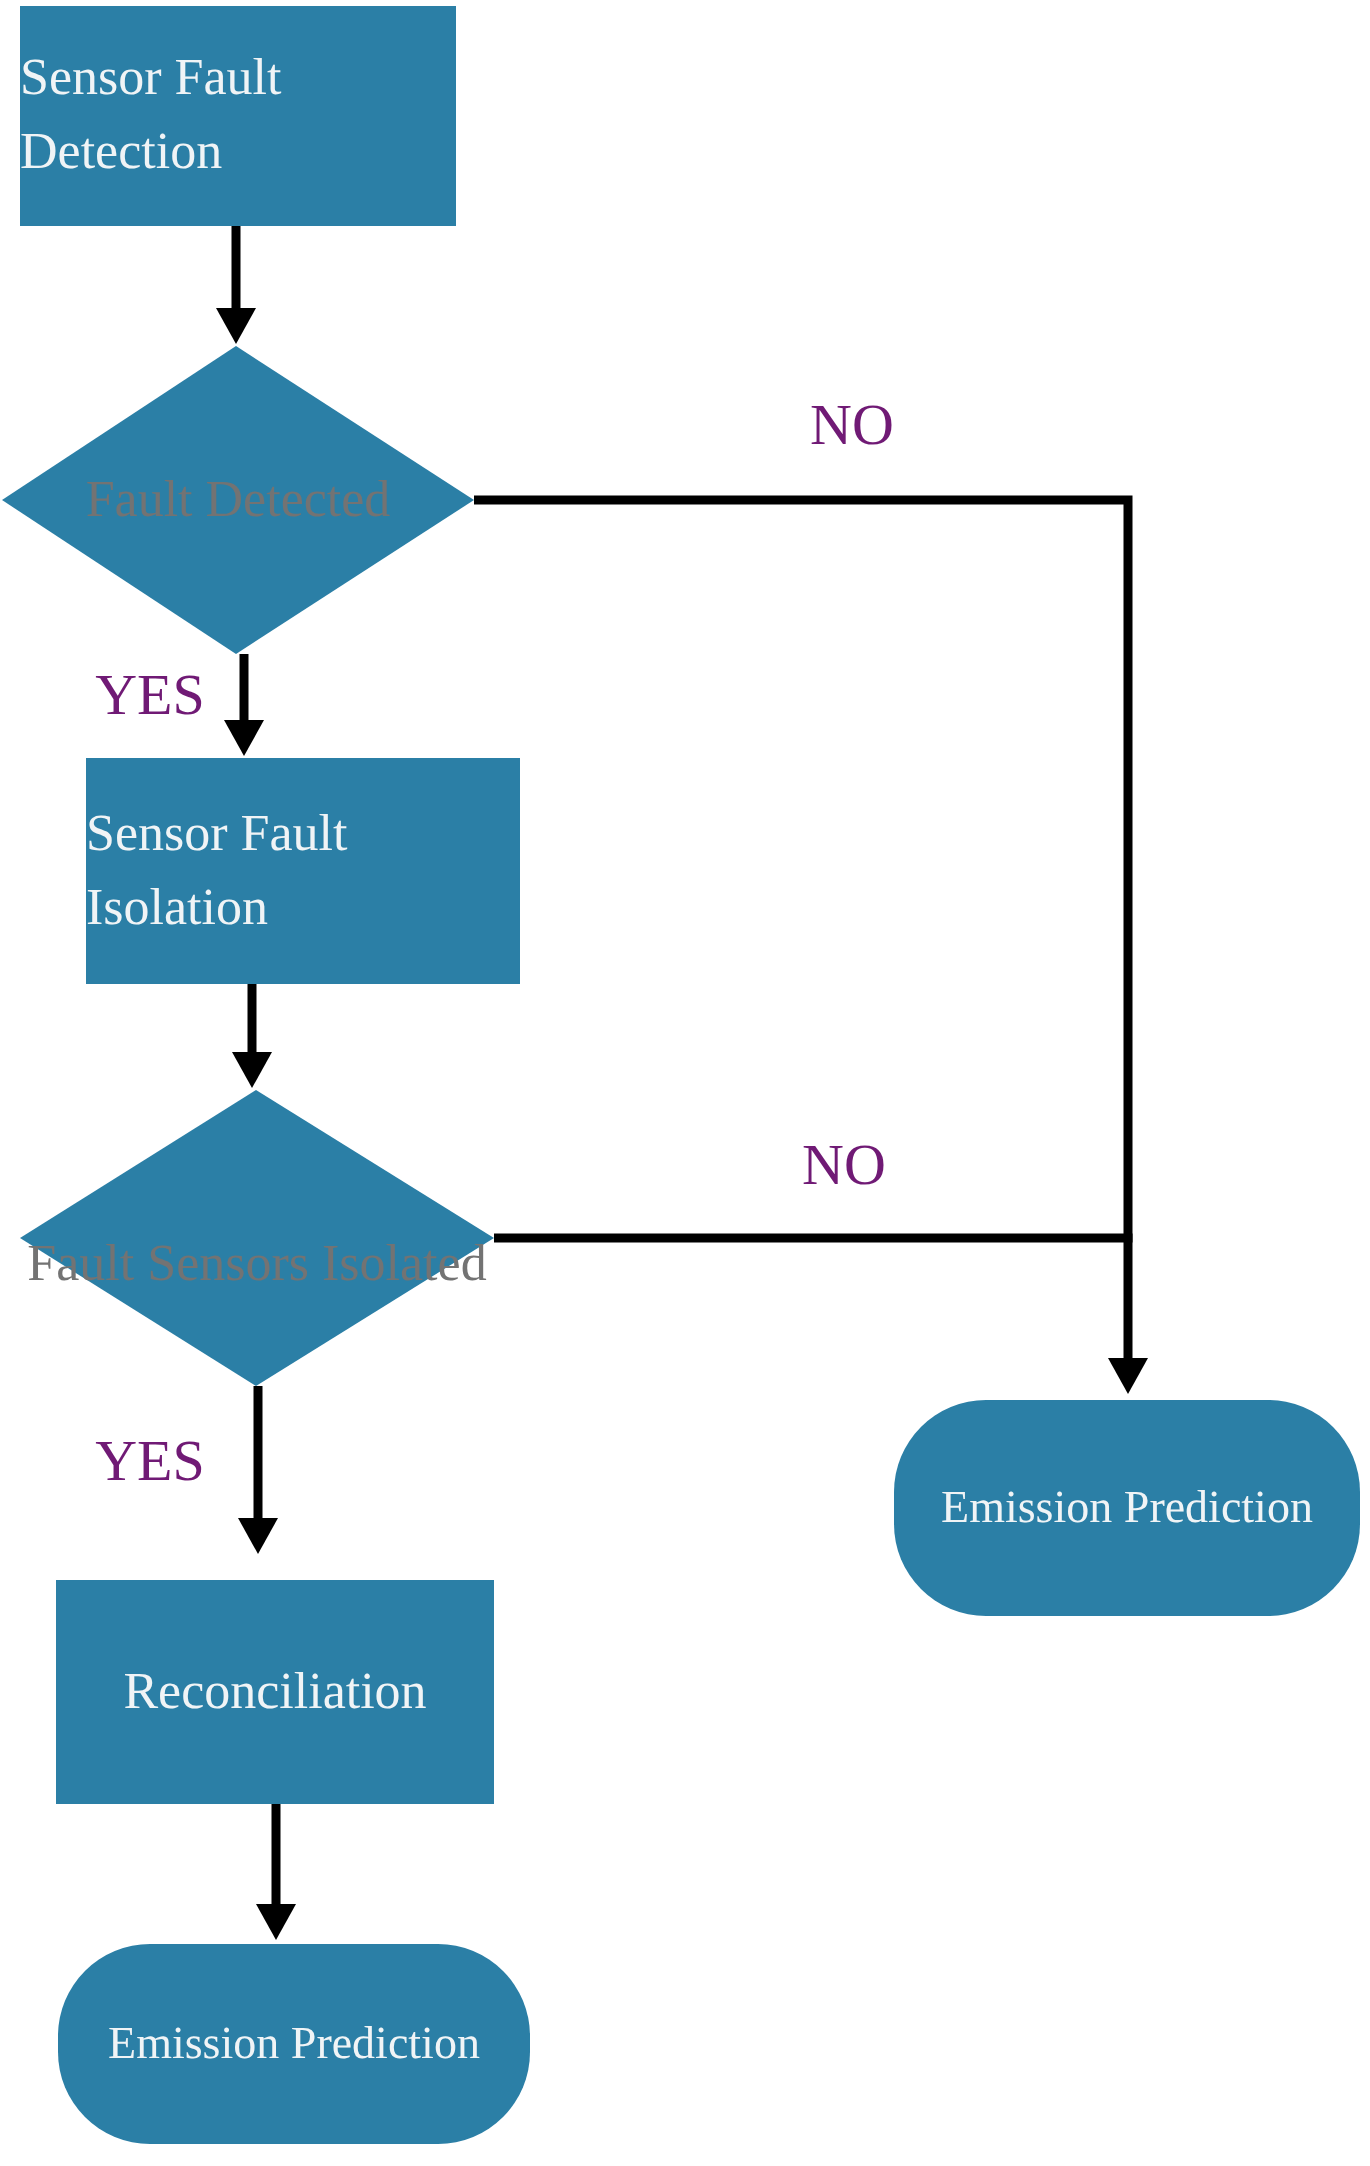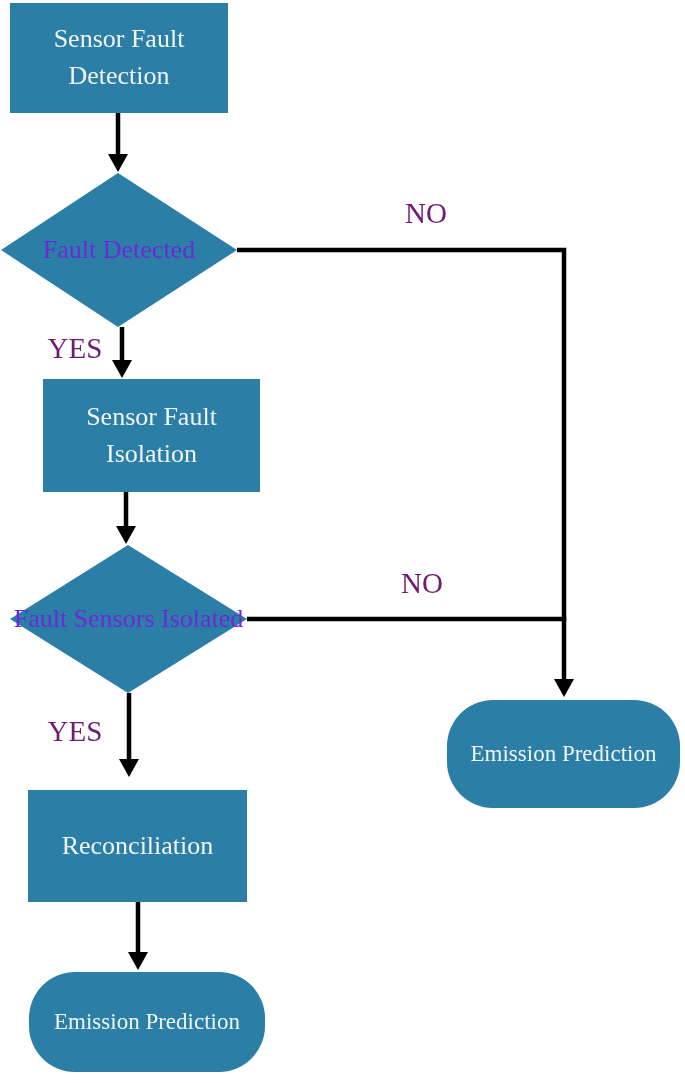--- a/index.html
+++ b/index.html
@@ -22,48 +22,48 @@
     z-index: 1;
   }
   .node {
     position: absolute;
     z-index: 2;
     background: #2B7FA6;
     color: #F0F4F6;
     display: flex;
     align-items: center;
     justify-content: center;
-    text-align: center;
+    text-align: left;
     font-size: 26px;
     line-height: 1.42;
   }
   .node.process1 { left: 10px;  top: 3px;   width: 218px; height: 110px; }
   .node.process2 { left: 15px;  top: 379px; width: 217px; height: 113px; margin-left: 28px; }
   .node.process3 { left: 28px;  top: 790px; width: 219px; height: 112px; }
   .node.terminator {
     border-radius: 46px;
     font-size: 23px;
     white-space: nowrap;
   }
   .node.term-right  { left: 447px; top: 700px; width: 233px; height: 108px; }
   .node.term-bottom { left: 29px;  top: 972px; width: 236px; height: 100px; }
   .diamond-label {
     position: absolute;
     z-index: 2;
     background: transparent;
-    color: #6d28d9;
+    color: #737373;
     display: flex;
     align-items: center;
     justify-content: center;
     text-align: center;
     font-size: 26px;
     line-height: 1.42;
   }
   .diamond-label.d1 { left: 1px;  top: 173px; width: 236px; height: 154px; }
-  .diamond-label.d2 { left: 10px; top: 545px; width: 237px; height: 148px; }
+  .diamond-label.d2 { left: 10px; top: 558px; width: 237px; height: 148px; }
   .edge-label {
     position: absolute;
     z-index: 2;
     color: #701a75;
     font-size: 29px;
     width: 70px;
     text-align: center;
     line-height: 1;
   }
   .edge-label.yes1 { left: 40px;  top: 334px; }

